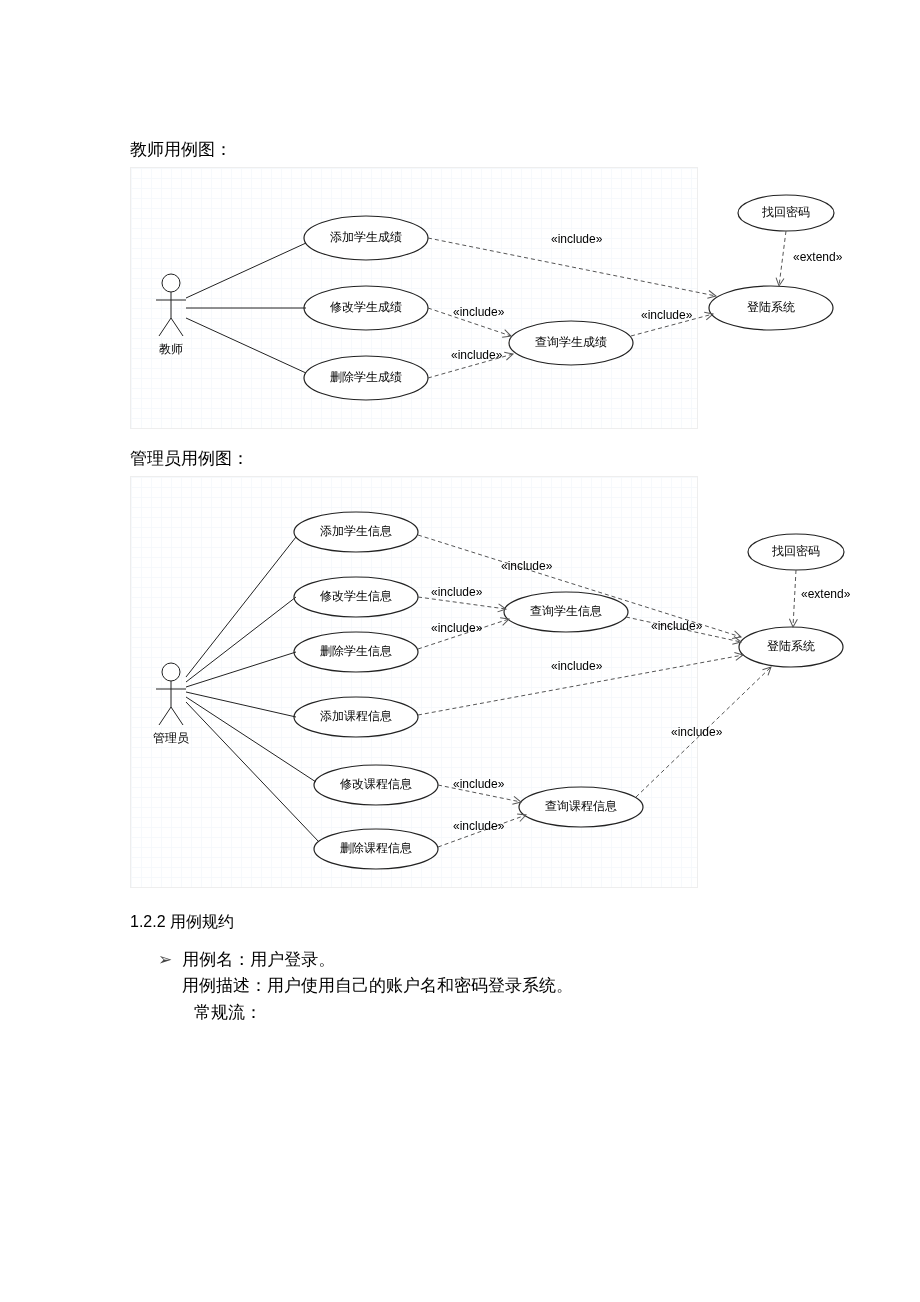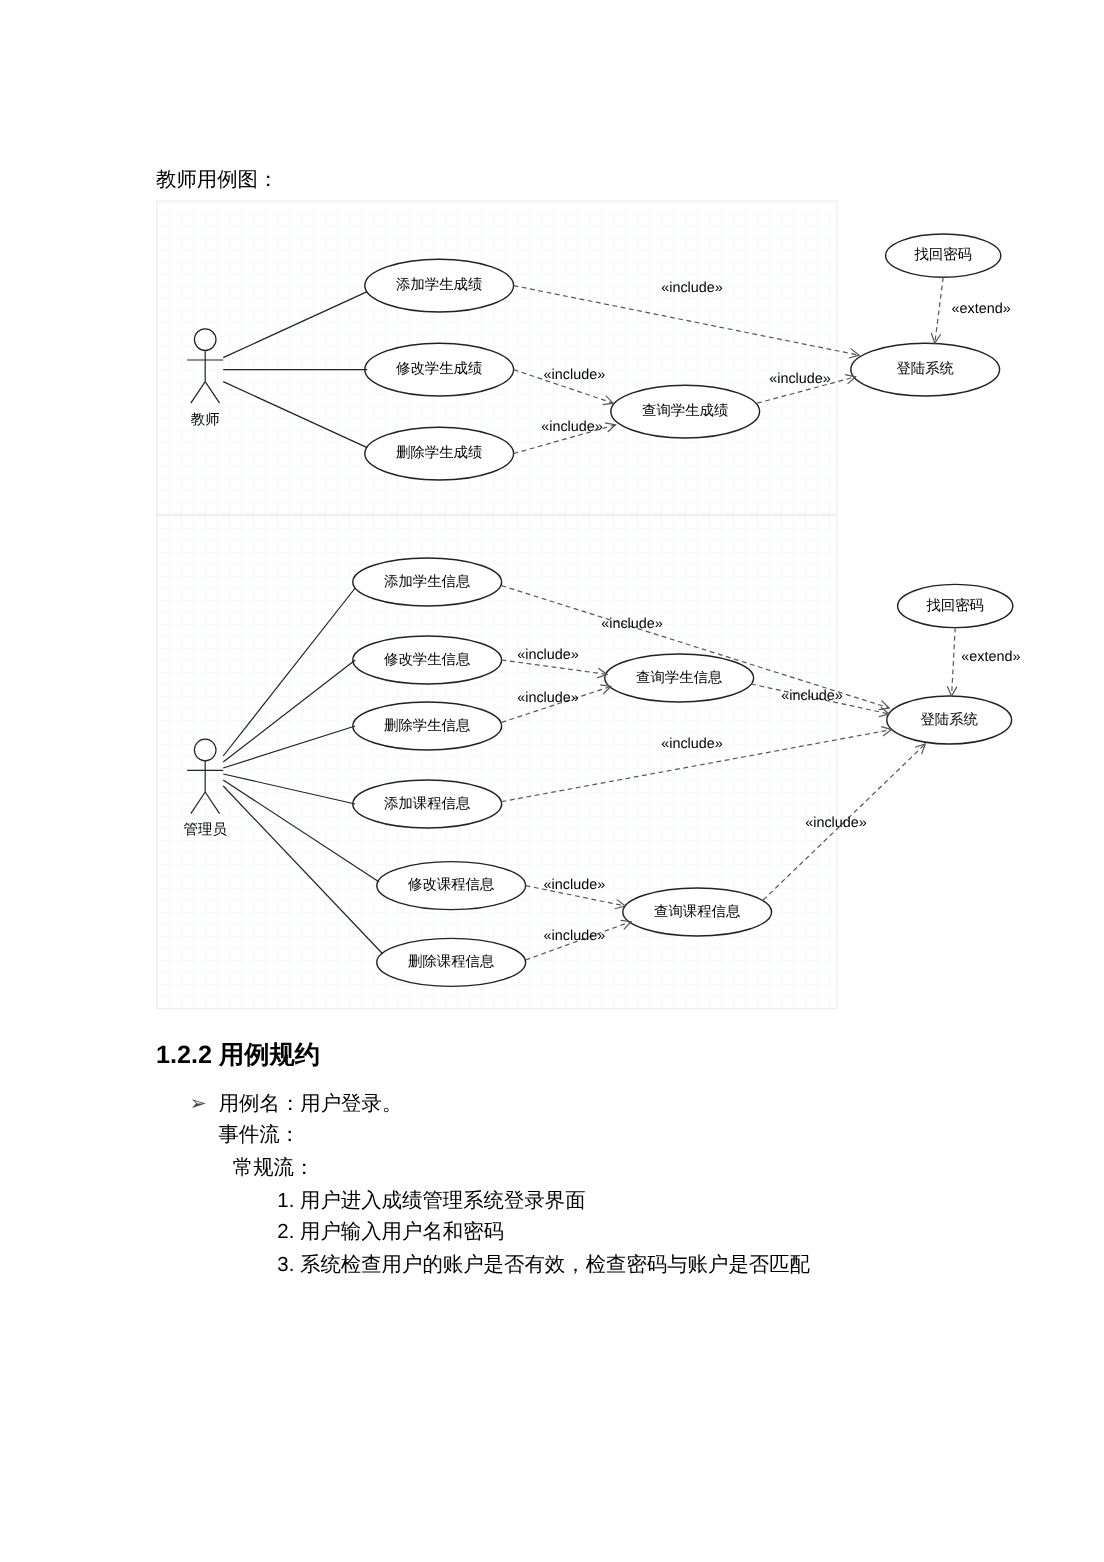--- a/index.html
+++ b/index.html
@@ -8,21 +8,21 @@
     background:#fff;
     color:#000;
     width:920px;
   }
   .page{
     padding:130px 130px 60px 130px;
     box-sizing:border-box;
     width:828px;
   }
   .caption{font-size:17px;margin:8px 0 6px 0;}
-  .h3{font-size:21px;font-weight:bold;margin:24px 0 14px 0;}
+  .h3{font-size:16px;font-weight:normal;margin:24px 0 14px 0;}
   .svgwrap{
     border:1px solid #eee;
     background:
       repeating-linear-gradient(to right,#f6f9fc 0 1px,transparent 1px 10px),
       repeating-linear-gradient(to bottom,#f6f9fc 0 1px,transparent 1px 10px),
       #fff;
   }
   svg{display:block;}
   .ellipse{fill:#fff;stroke:#222;stroke-width:1.2;}
   .dash{stroke:#555;stroke-width:1;stroke-dasharray:4 3;fill:none;}
@@ -91,20 +91,21 @@
       <text class="lbl" x="320" y="188">«include»</text>
 
       <path class="dash" d="M500 168 L582 146" marker-end="url(#openArrow)"></path>
       <text class="lbl" x="510" y="148">«include»</text>
 
       <path class="dash" d="M655 63 L648 118" marker-end="url(#openArrow)"></path>
       <text class="lbl" x="662" y="90">«extend»</text>
     </svg>
   </div>
 
+  <div class="caption" style="margin-top:18px;">管理员用例图：</div>
   <div class="svgwrap">
     <svg viewBox="0 0 740 410" width="740" height="410">
       <defs>
         <marker id="openArrow2" markerWidth="10" markerHeight="10" refX="9" refY="5" orient="auto">
           <path d="M1,1 L9,5 L1,9" fill="none" stroke="#555" stroke-width="1"></path>
         </marker>
       </defs>
 
       <g class="solid">
         <circle cx="40" cy="195" r="9" fill="#fff"></circle>
@@ -181,22 +182,17 @@
     </svg>
   </div>
 
   <div class="h3">1.2.2 用例规约</div>
 
   <div class="bullet-list">
     <div class="bullet-row">
       <span class="bullet-arrow">➢</span>
       <span>用例名：用户登录。</span>
     </div>
-    <div style="margin-left:24px;">事件流：</div>
+    <div style="margin-left:24px;">用例描述：用户使用自己的账户名和密码登录系统。</div>
     <div class="sub">常规流：</div>
-    <ol class="numlist">
-      <li>用户进入成绩管理系统登录界面</li>
-      <li>用户输入用户名和密码</li>
-      <li>系统检查用户的账户是否有效，检查密码与账户是否匹配</li>
-    </ol>
   </div>
 
 </div>
 
 </body></html>

